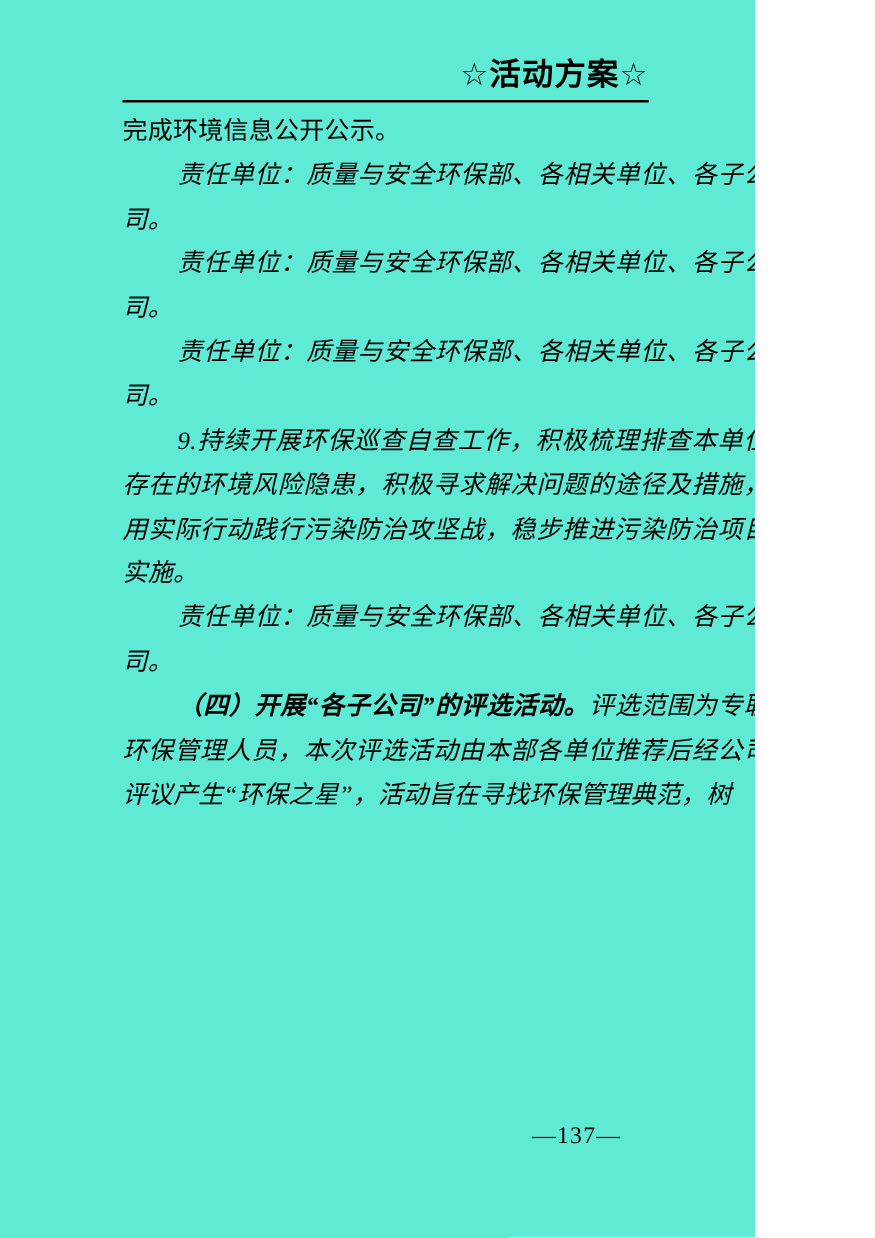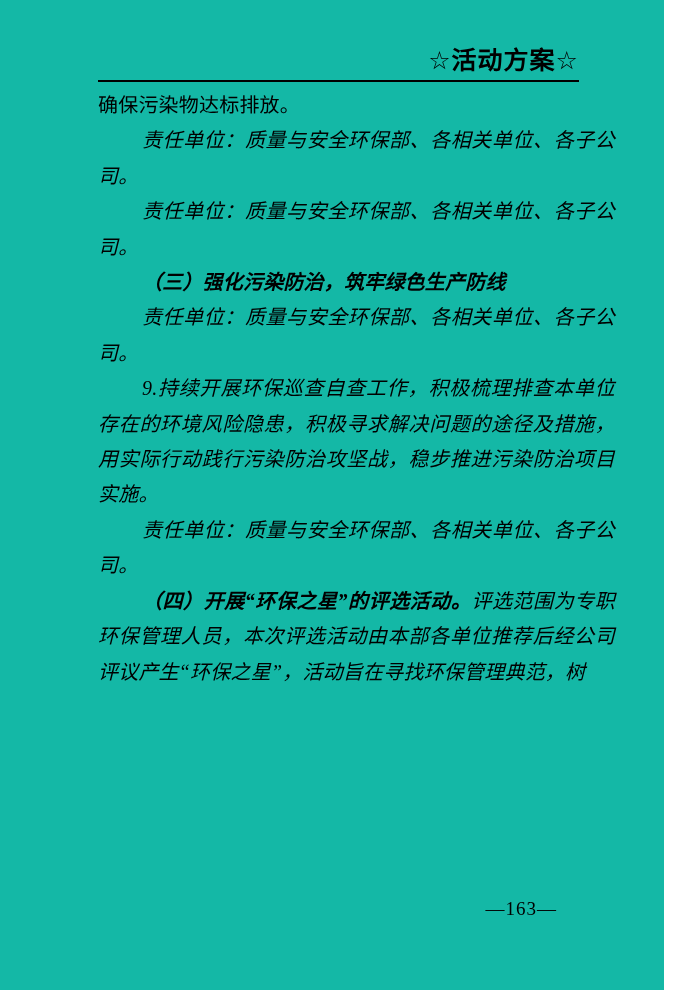--- a/index.html
+++ b/index.html
@@ -2,23 +2,23 @@
 <html lang="zh-CN"><head>
 <meta charset="utf-8">
 <style>
   html, body {
     margin: 0;
     padding: 0;
     background: #ffffff;
   }
   .page {
     position: relative;
-    width: 664px;
+    width: 604px;
     height: 990px;
-    background: #14b8a6;
+    background: #5eead4;
     color: #000000;
     overflow: hidden;
     font-family: "Liberation Serif", "DejaVu Serif", serif;
   }
   .page-header {
     position: absolute;
     top: 44px;
     left: 98px;
     right: 85px;
   }
@@ -77,27 +77,26 @@
 
 <div class="page">
 
   <div class="page-header">
     <div class="header-title">☆活动方案☆</div>
     <hr class="header-rule">
   </div>
 
   <div class="document-body">
 
-  <p class="para body"><span class="run">确保污染物达标排放。</span></p>
+  <p class="para body"><span class="run">完成环境信息公开公示。</span></p>
       <p class="para body indent"><span class="run">责任单位：质量与安全环保部、各相关单位、各子公司。</span></p>
       <p class="para body indent"><span class="run">责任单位：质量与安全环保部、各相关单位、各子公司。</span></p>
-      <p class="para heading indent"><span class="run-bold">（三）强化污染防治，筑牢绿色生产防线</span></p>
       <p class="para body indent"><span class="run">责任单位：质量与安全环保部、各相关单位、各子公司。</span></p>
       <p class="para body indent"><span class="run">9.持续开展环保巡查自查工作，积极梳理排查本单位存在的环境风险隐患，积极寻求解决问题的途径及措施，用实际行动践行污染防治攻坚战，稳步推进污染防治项目实施。</span></p>
       <p class="para body indent"><span class="run">责任单位：质量与安全环保部、各相关单位、各子公司。</span></p>
-      <p class="para body indent"><span class="run-bold">（四）开展“环保之星”的评选活动。</span><span class="run">评选范围为专职环保管理人员，本次评选活动由本部各单位推荐后经公司评议产生“环保之星”，活动旨在寻找环保管理典范，树</span></p>
+      <p class="para body indent"><span class="run-bold">（四）开展“各子公司”的评选活动。</span><span class="run">评选范围为专职环保管理人员，本次评选活动由本部各单位推荐后经公司评议产生“环保之星”，活动旨在寻找环保管理典范，树</span></p>
     </div>
 
   <div class="page-footer">
-    <span>—163—</span>
+    <span>—137—</span>
   </div>
 
 </div>
 
 </body></html>

